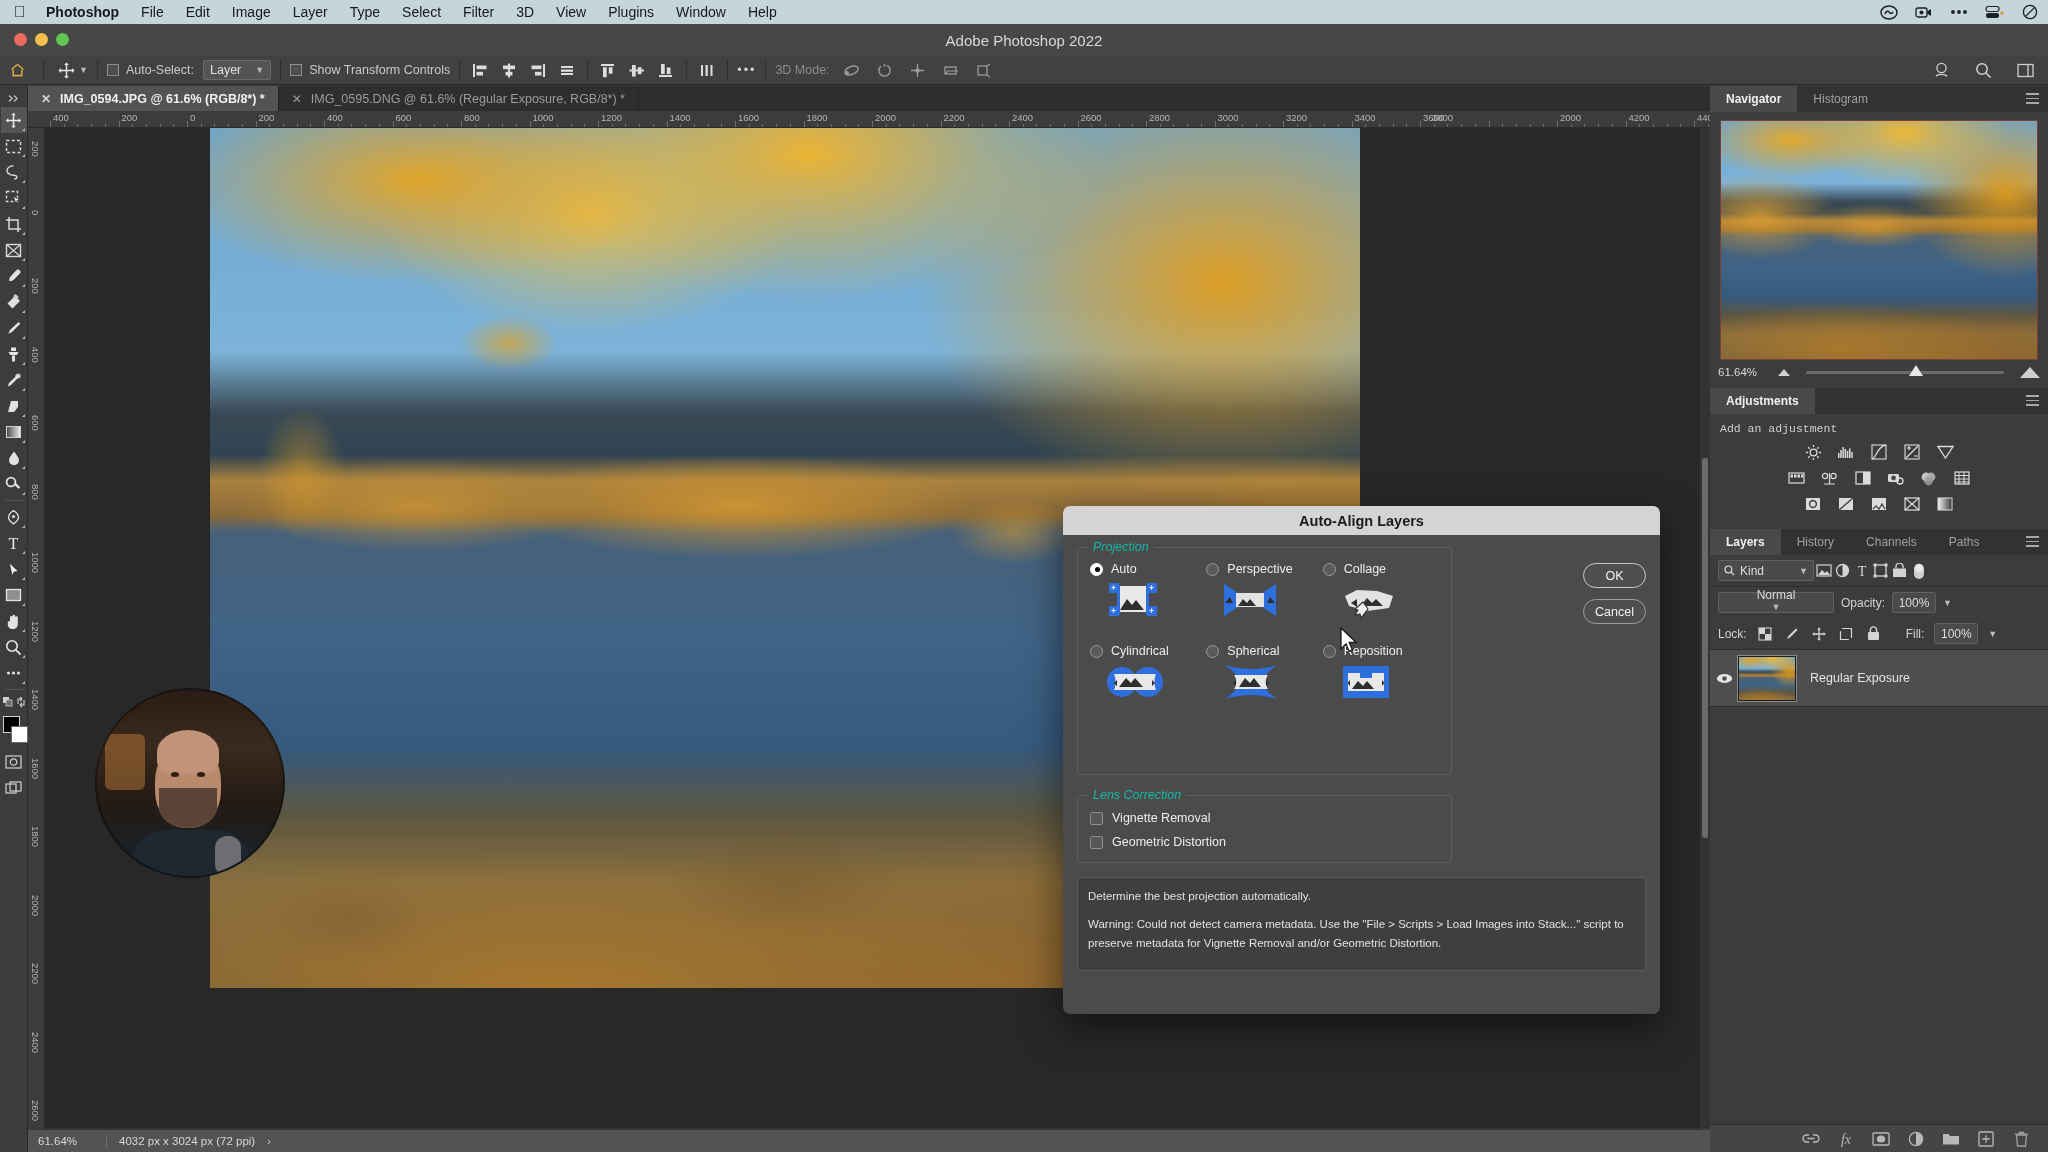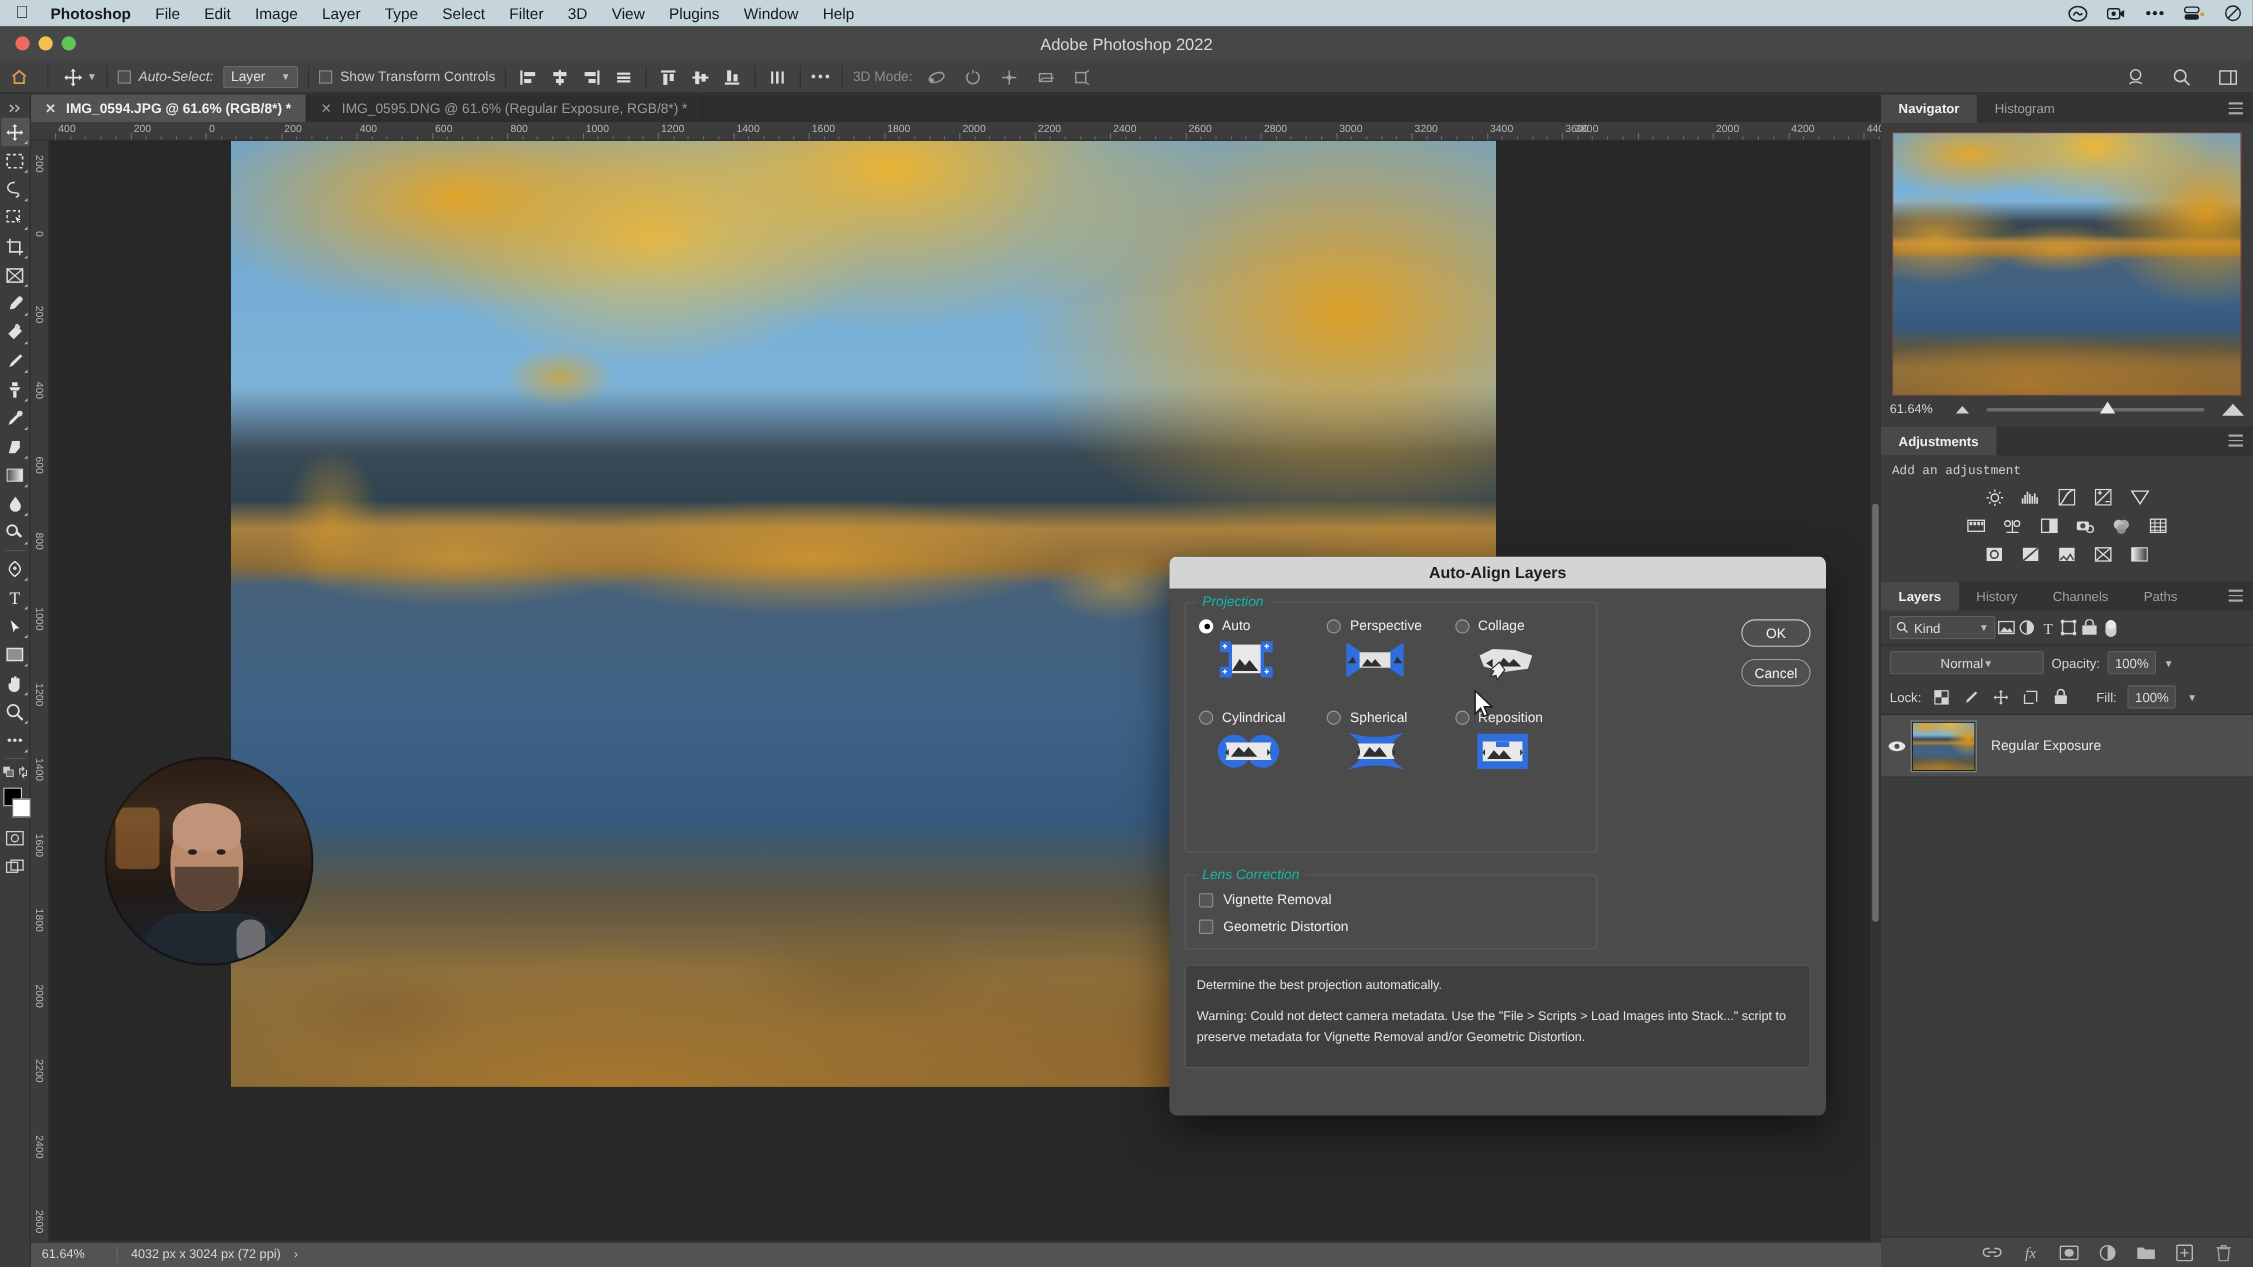--- a/index.html
+++ b/index.html
@@ -209,22 +209,22 @@
   .layers-filter { display: flex; align-items: center; padding: 5px 8px; border-bottom: 1px solid #2e2e2e; }
   .kind-select {
     background: #4a4a4a; border: 1px solid #606060; border-radius: 2px;
     height: 21px; display: flex; align-items: center; padding: 0 5px; gap: 4px;
     font-size: 12px; color: #dcdcdc; width: 96px; justify-content: space-between;
   }
   .filter-ico { width: 19px; height: 19px; display:flex; align-items:center; justify-content:center; color:#d0d0d0; }
   .blend-row { display: flex; align-items: center; gap: 7px; padding: 5px 8px; font-size: 12px; color: #d4d4d4; }
   .blend-select {
     background: #4a4a4a; border: 1px solid #606060; border-radius: 2px; height: 21px;
-    display:flex; align-items:center; justify-content:center; padding: 0 5px;
-    width: 140px; font-size: 12px; color: #dcdcdc;
+    display:flex; align-items:center; justify-content:flex-end; padding: 0 5px;
+    width: 116px; font-size: 12px; color: #dcdcdc; flex-direction: column;
   }
   .num-box { background: #4a4a4a; border: 1px solid #606060; border-radius: 2px; height: 21px;
     display:flex; align-items:center; padding: 0 5px; font-size: 12px; color: #dcdcdc; min-width: 44px; justify-content:center; }
   .lock-row { display: flex; align-items: center; gap: 10px; padding: 5px 8px; font-size: 12px; color: #d4d4d4; border-bottom: 1px solid #2e2e2e; }
   .lock-ico { width: 17px; height: 17px; display:flex; align-items:center; justify-content:center; color:#d4d4d4; }
   .layer-row { display: flex; align-items: center; height: 57px; border-bottom: 1px solid #2e2e2e; background: #3c3c3c; }
   .layer-row.selected { background: #4e4e4e; }
   .layer-eye { width: 28px; display:flex; align-items:center; justify-content:center; }
   .layer-thumb { width: 58px; height: 45px; border: 1px solid #1d1d1d; outline: 1px solid #8a8a8a;
     background:
@@ -341,21 +341,21 @@
   <span class="opt-sep"></span>
   <span class="opt-tool">
     <svg width="17" height="17" viewBox="0 0 17 17">
         <path d="M8.5 1v15M1 8.5h15" stroke="#e4e4e4" stroke-width="1.5"></path>
         <path d="M8.5 0.5l2.4 2.6h-4.8zM8.5 16.5l2.4-2.6h-4.8zM0.5 8.5l2.6-2.4v4.8zM16.5 8.5l-2.6-2.4v4.8z" fill="#e4e4e4"></path>
       </svg>
   </span>
   <span class="caret">▼</span>
   <span class="opt-sep"></span>
   <span class="ckbox"></span>
-  <span style="margin-left:7px;font-style:italic;">Auto-Select:</span>
+  <span style="margin-left:7px;">Auto-Select:</span>
   <span class="opt-select" style="margin-left:9px;">
     <span>Layer</span>
     <span class="caret">▼</span>
   </span>
   <span class="opt-sep"></span>
   <span class="ckbox"></span>
   <span style="margin-left:7px;">Show Transform Controls</span>
   <span class="opt-sep"></span>
   <span class="opt-group">
     <span class="align-ico">

